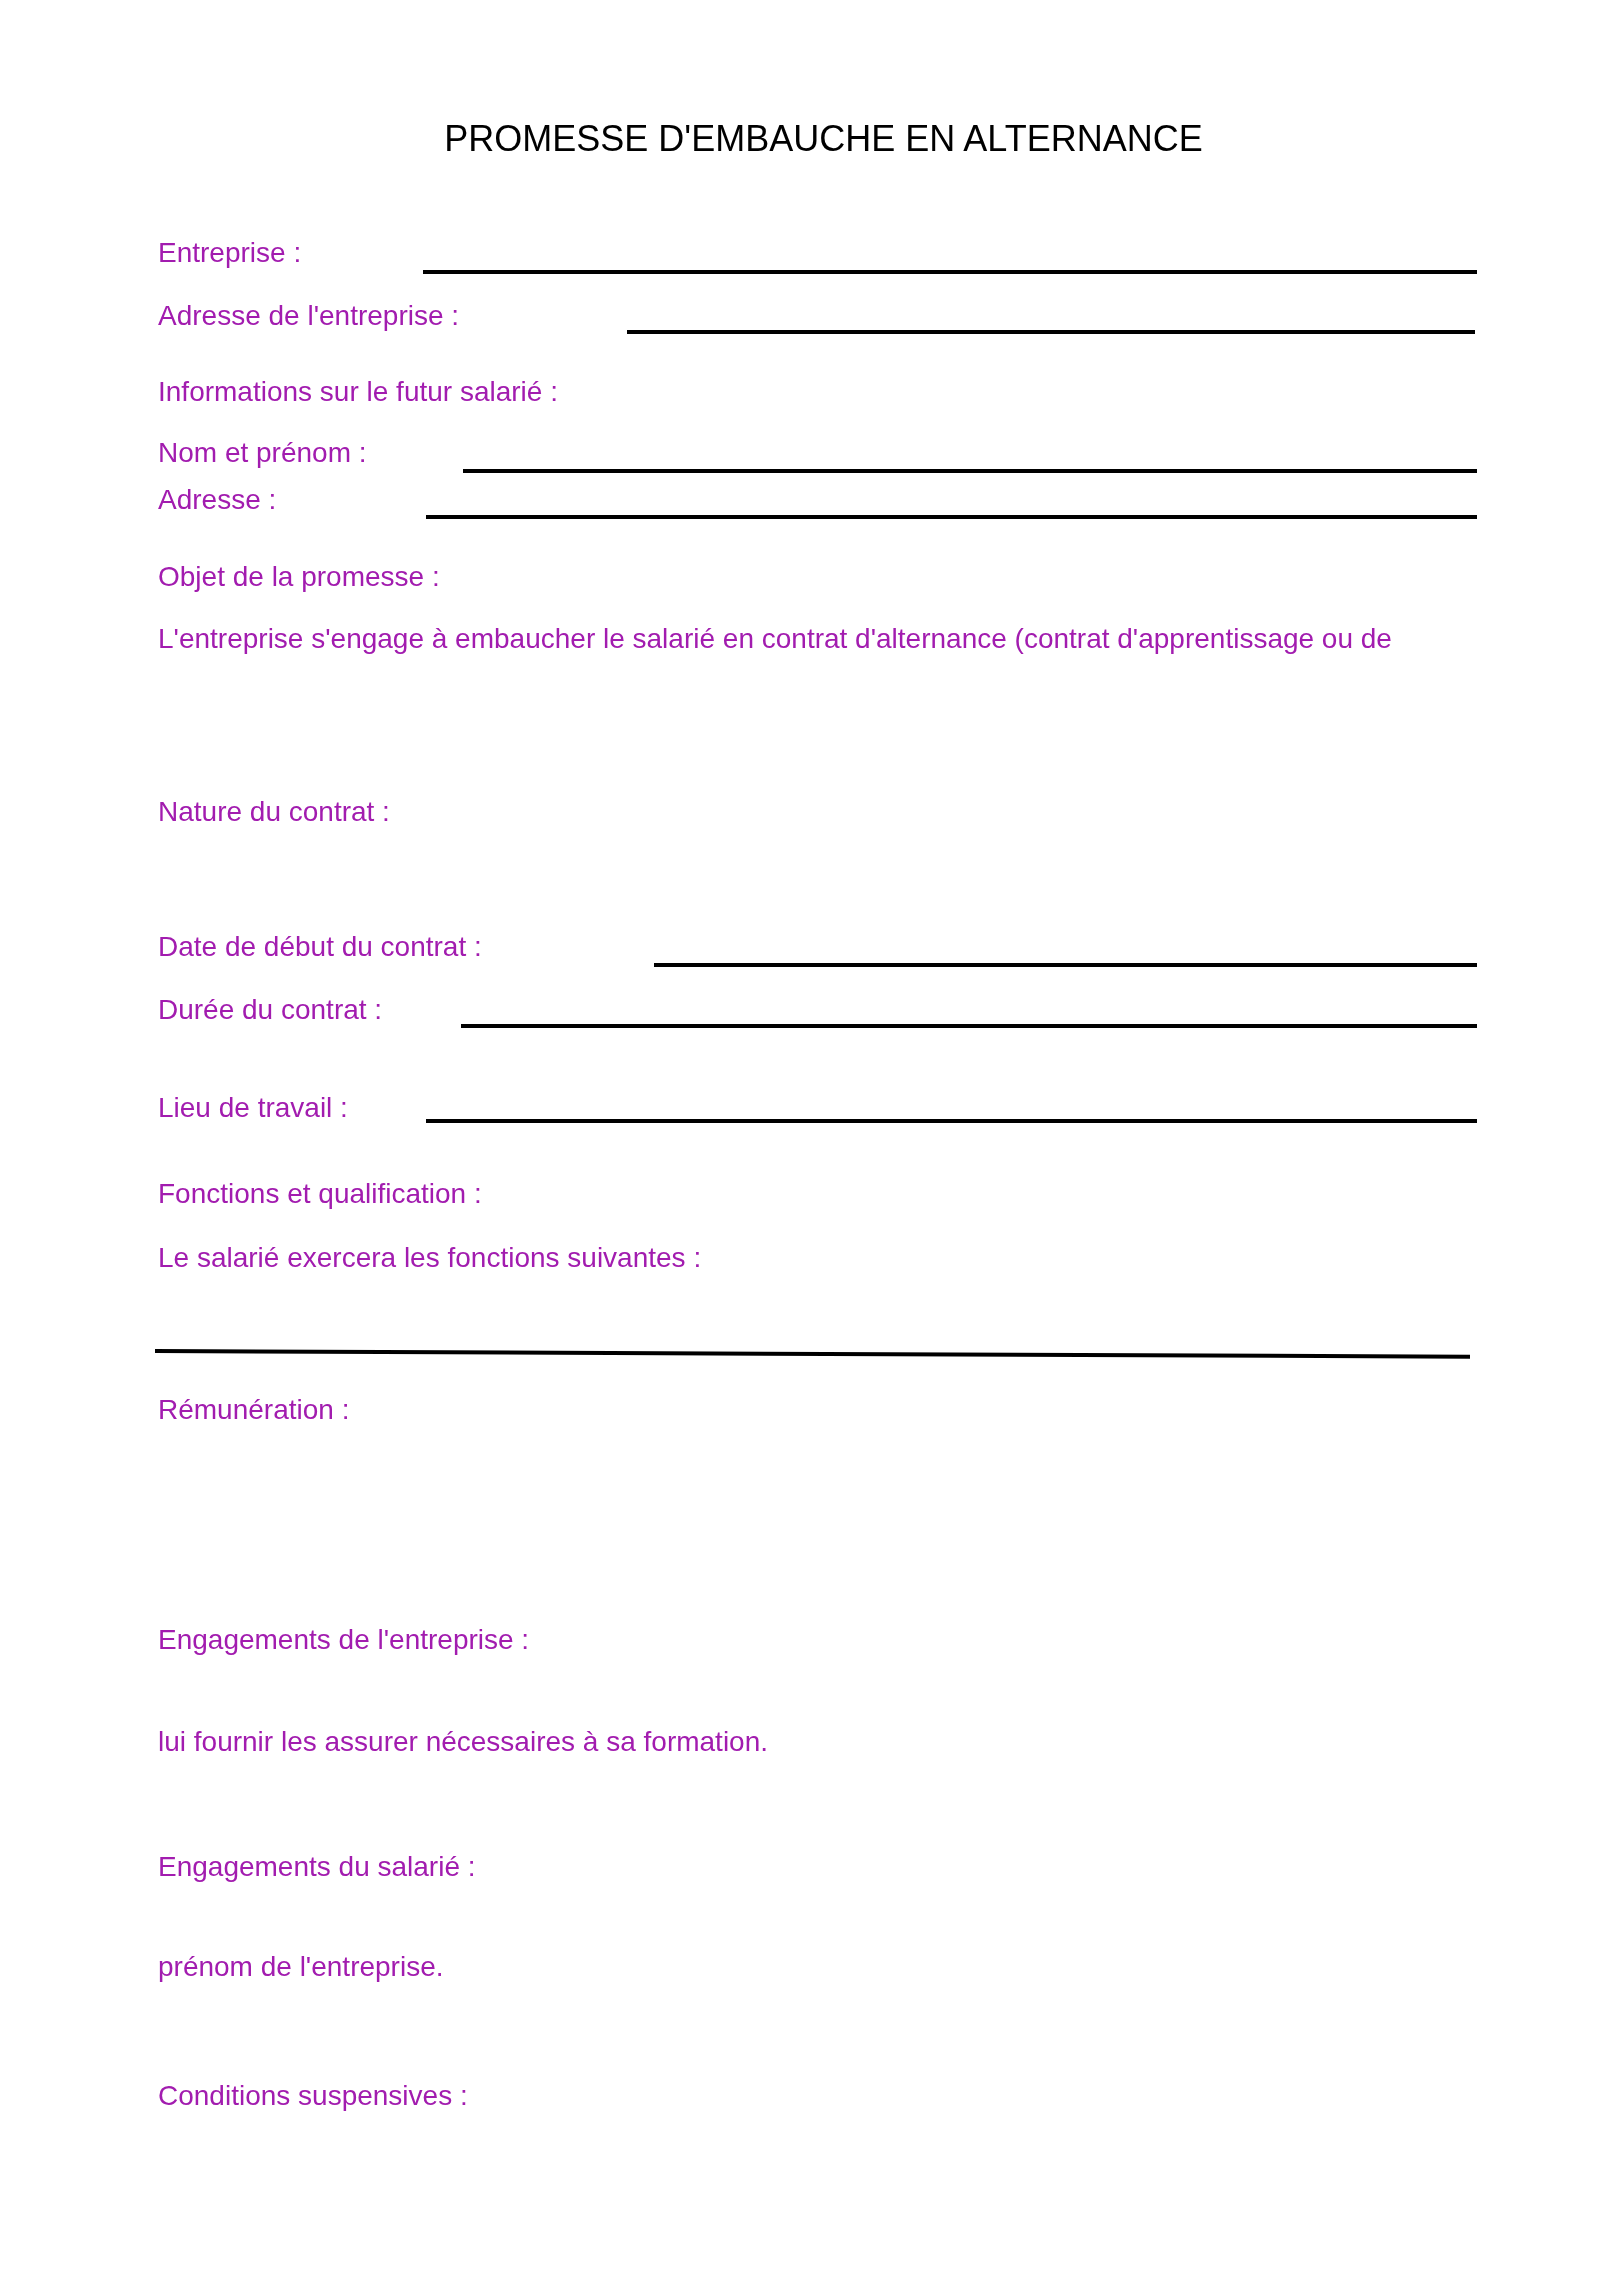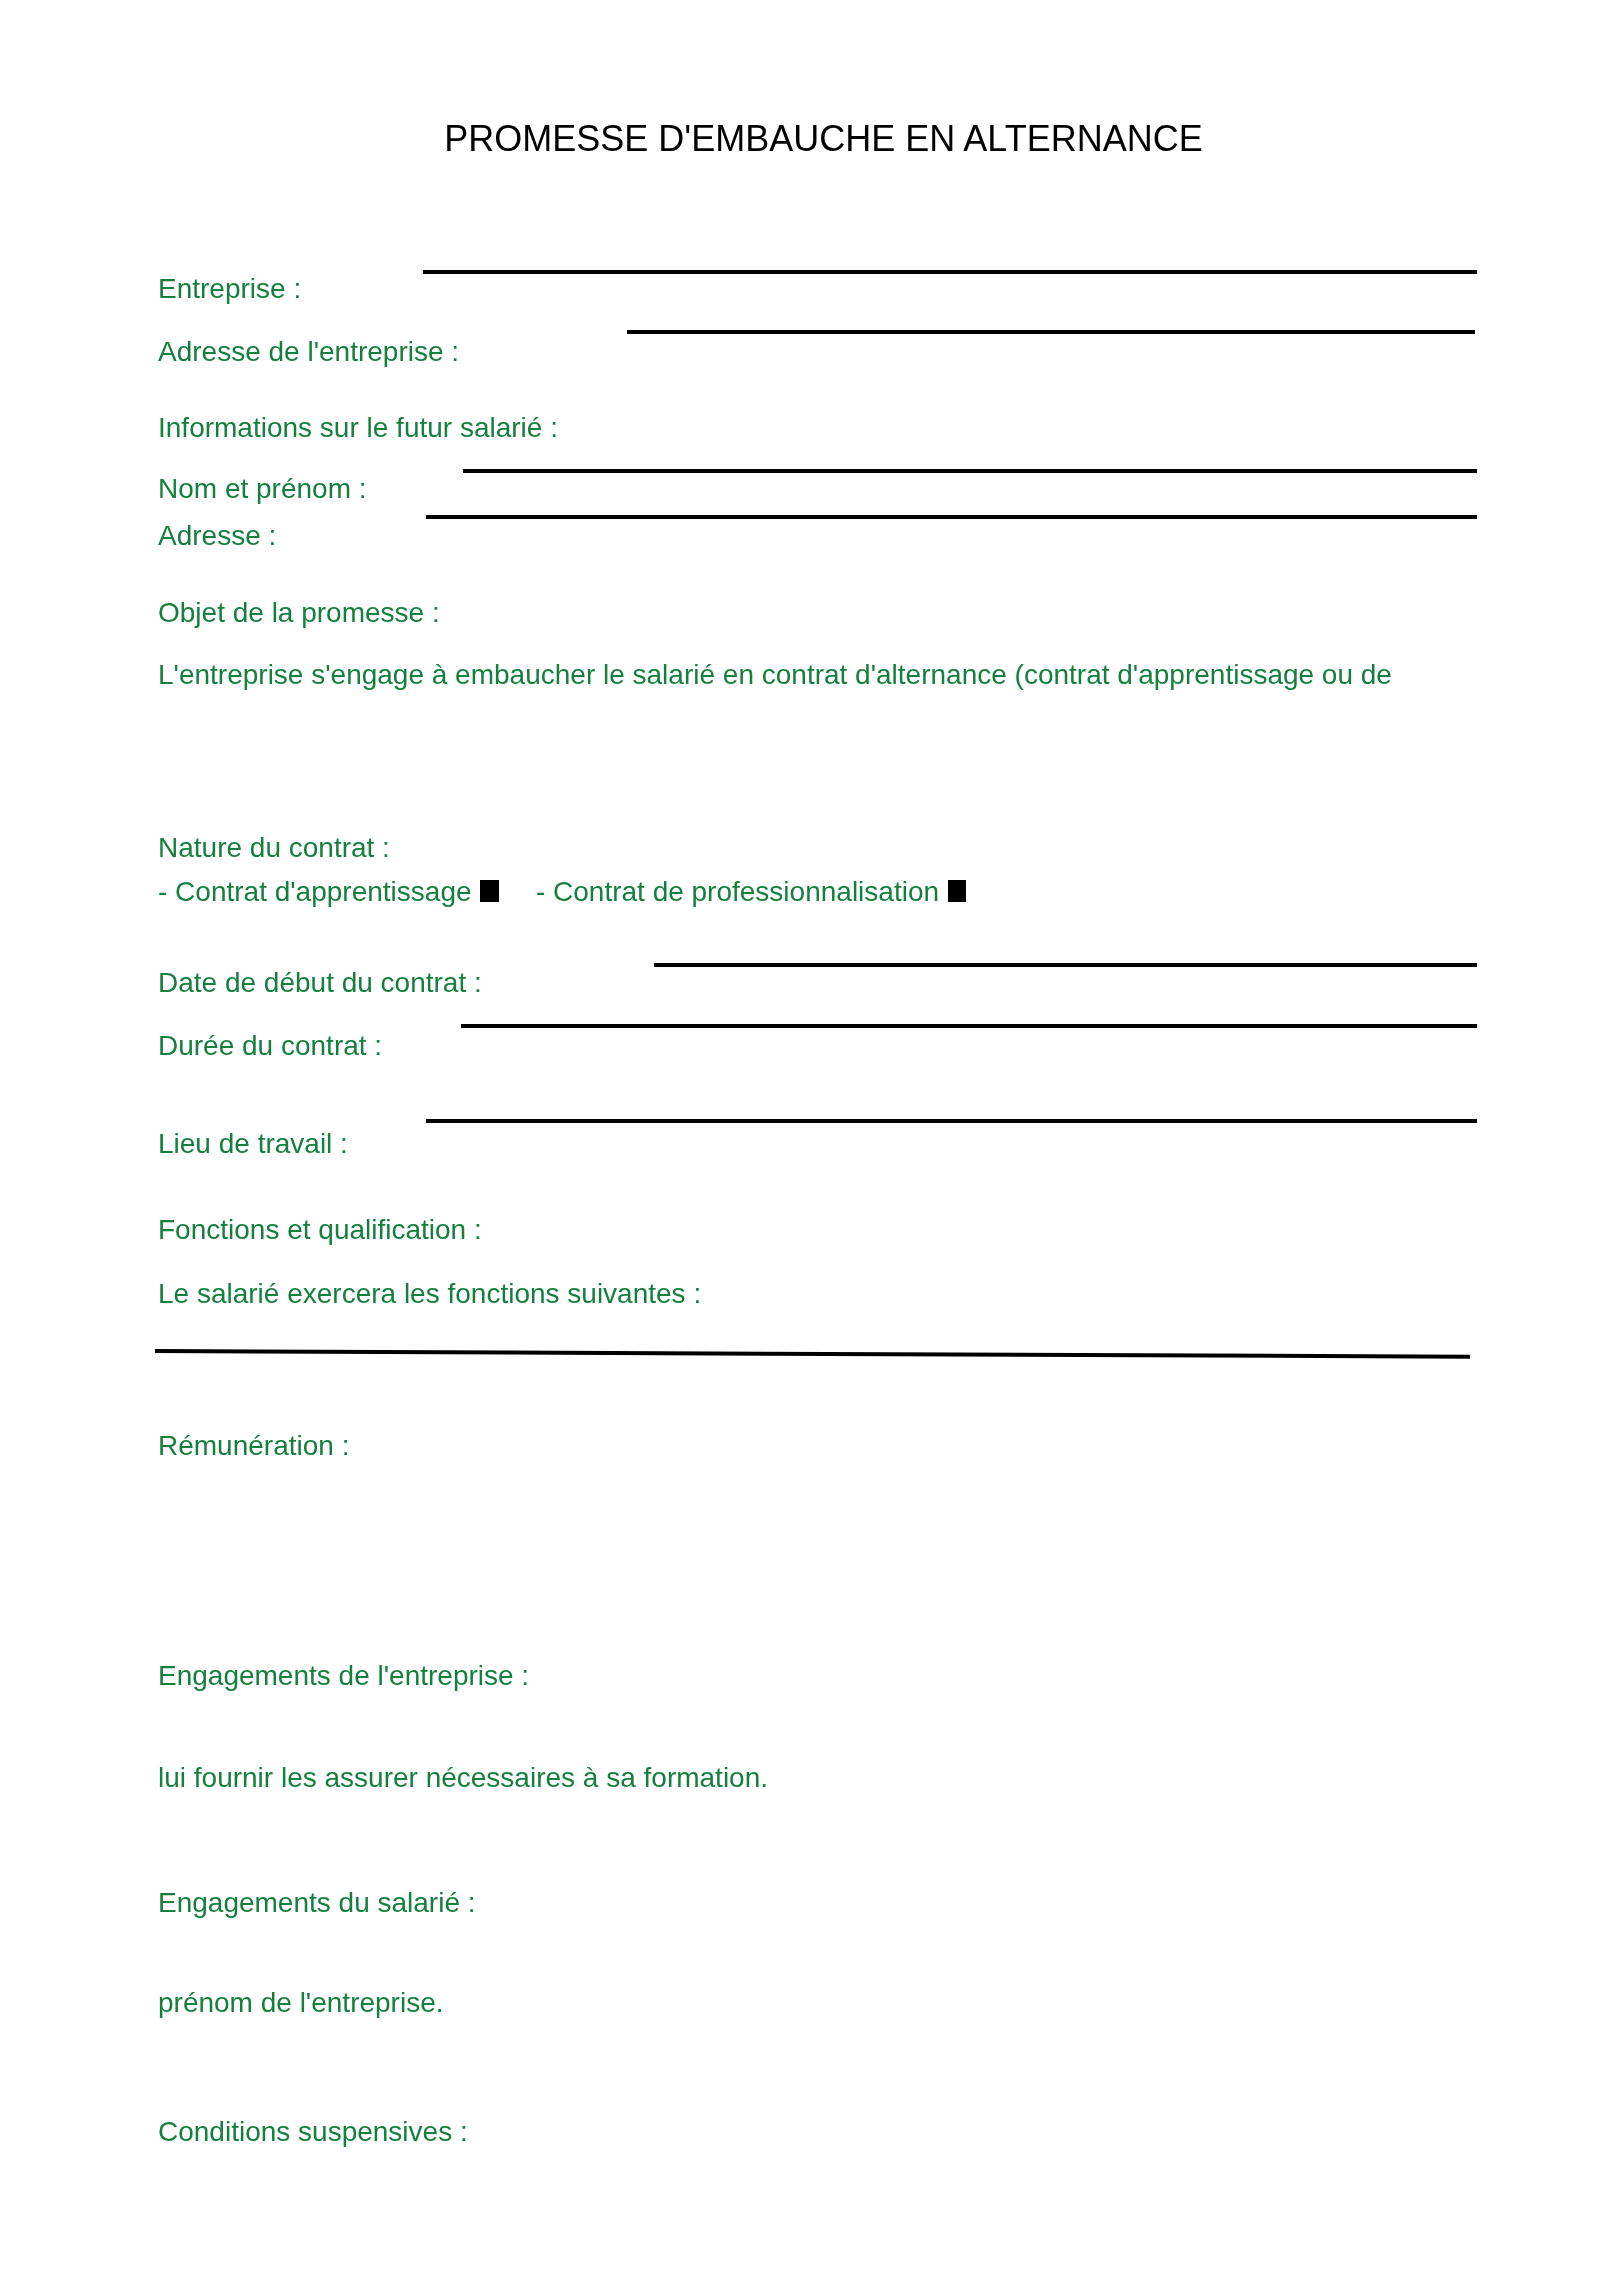--- a/index.html
+++ b/index.html
@@ -16,22 +16,21 @@
     font-family: "Liberation Sans", "DejaVu Sans", sans-serif;
     overflow: hidden;
     padding-left: 26px;
   }
   .txt {
     position: absolute;
     left: 158px;
     font-size: 28px;
     line-height: 34px;
     white-space: nowrap;
-    color: #15803d;
-    margin-top: 36px;
+    color: #a21caf;
   }
   .title {
     position: absolute;
     top: 117px;
     left: 0;
     width: 100%;
     text-align: center;
     font-size: 36px;
     line-height: 43px;
     white-space: nowrap;
@@ -77,23 +76,20 @@
   <div class="txt" style="top:436px">Nom et prénom :</div>
   <div class="fline" style="left:463px; top:469px; width:1014px"></div>
 
   <div class="txt" style="top:483px">Adresse :</div>
   <div class="fline" style="left:426px; top:515px; width:1051px"></div>
 
   <div class="txt" style="top:560px">Objet de la promesse :</div>
   <div class="txt" style="top:622px">L'entreprise s'engage à embaucher le salarié en contrat d'alternance (contrat d'apprentissage ou de</div>
 
   <div class="txt" style="top:795px">Nature du contrat :</div>
-  <div class="txt" style="top:839px">
-    <span><span>- Contrat d'apprentissage</span><span class="cb"></span></span><span class="optgap"></span><span><span>- Contrat de professionnalisation</span><span class="cb"></span></span>
-  </div>
 
   <div class="txt" style="top:930px">Date de début du contrat :</div>
   <div class="fline" style="left:654px; top:963px; width:823px"></div>
 
   <div class="txt" style="top:993px">Durée du contrat :</div>
   <div class="fline" style="left:461px; top:1024px; width:1016px"></div>
 
   <div class="txt" style="top:1091px">Lieu de travail :</div>
   <div class="fline" style="left:426px; top:1119px; width:1051px"></div>
 

